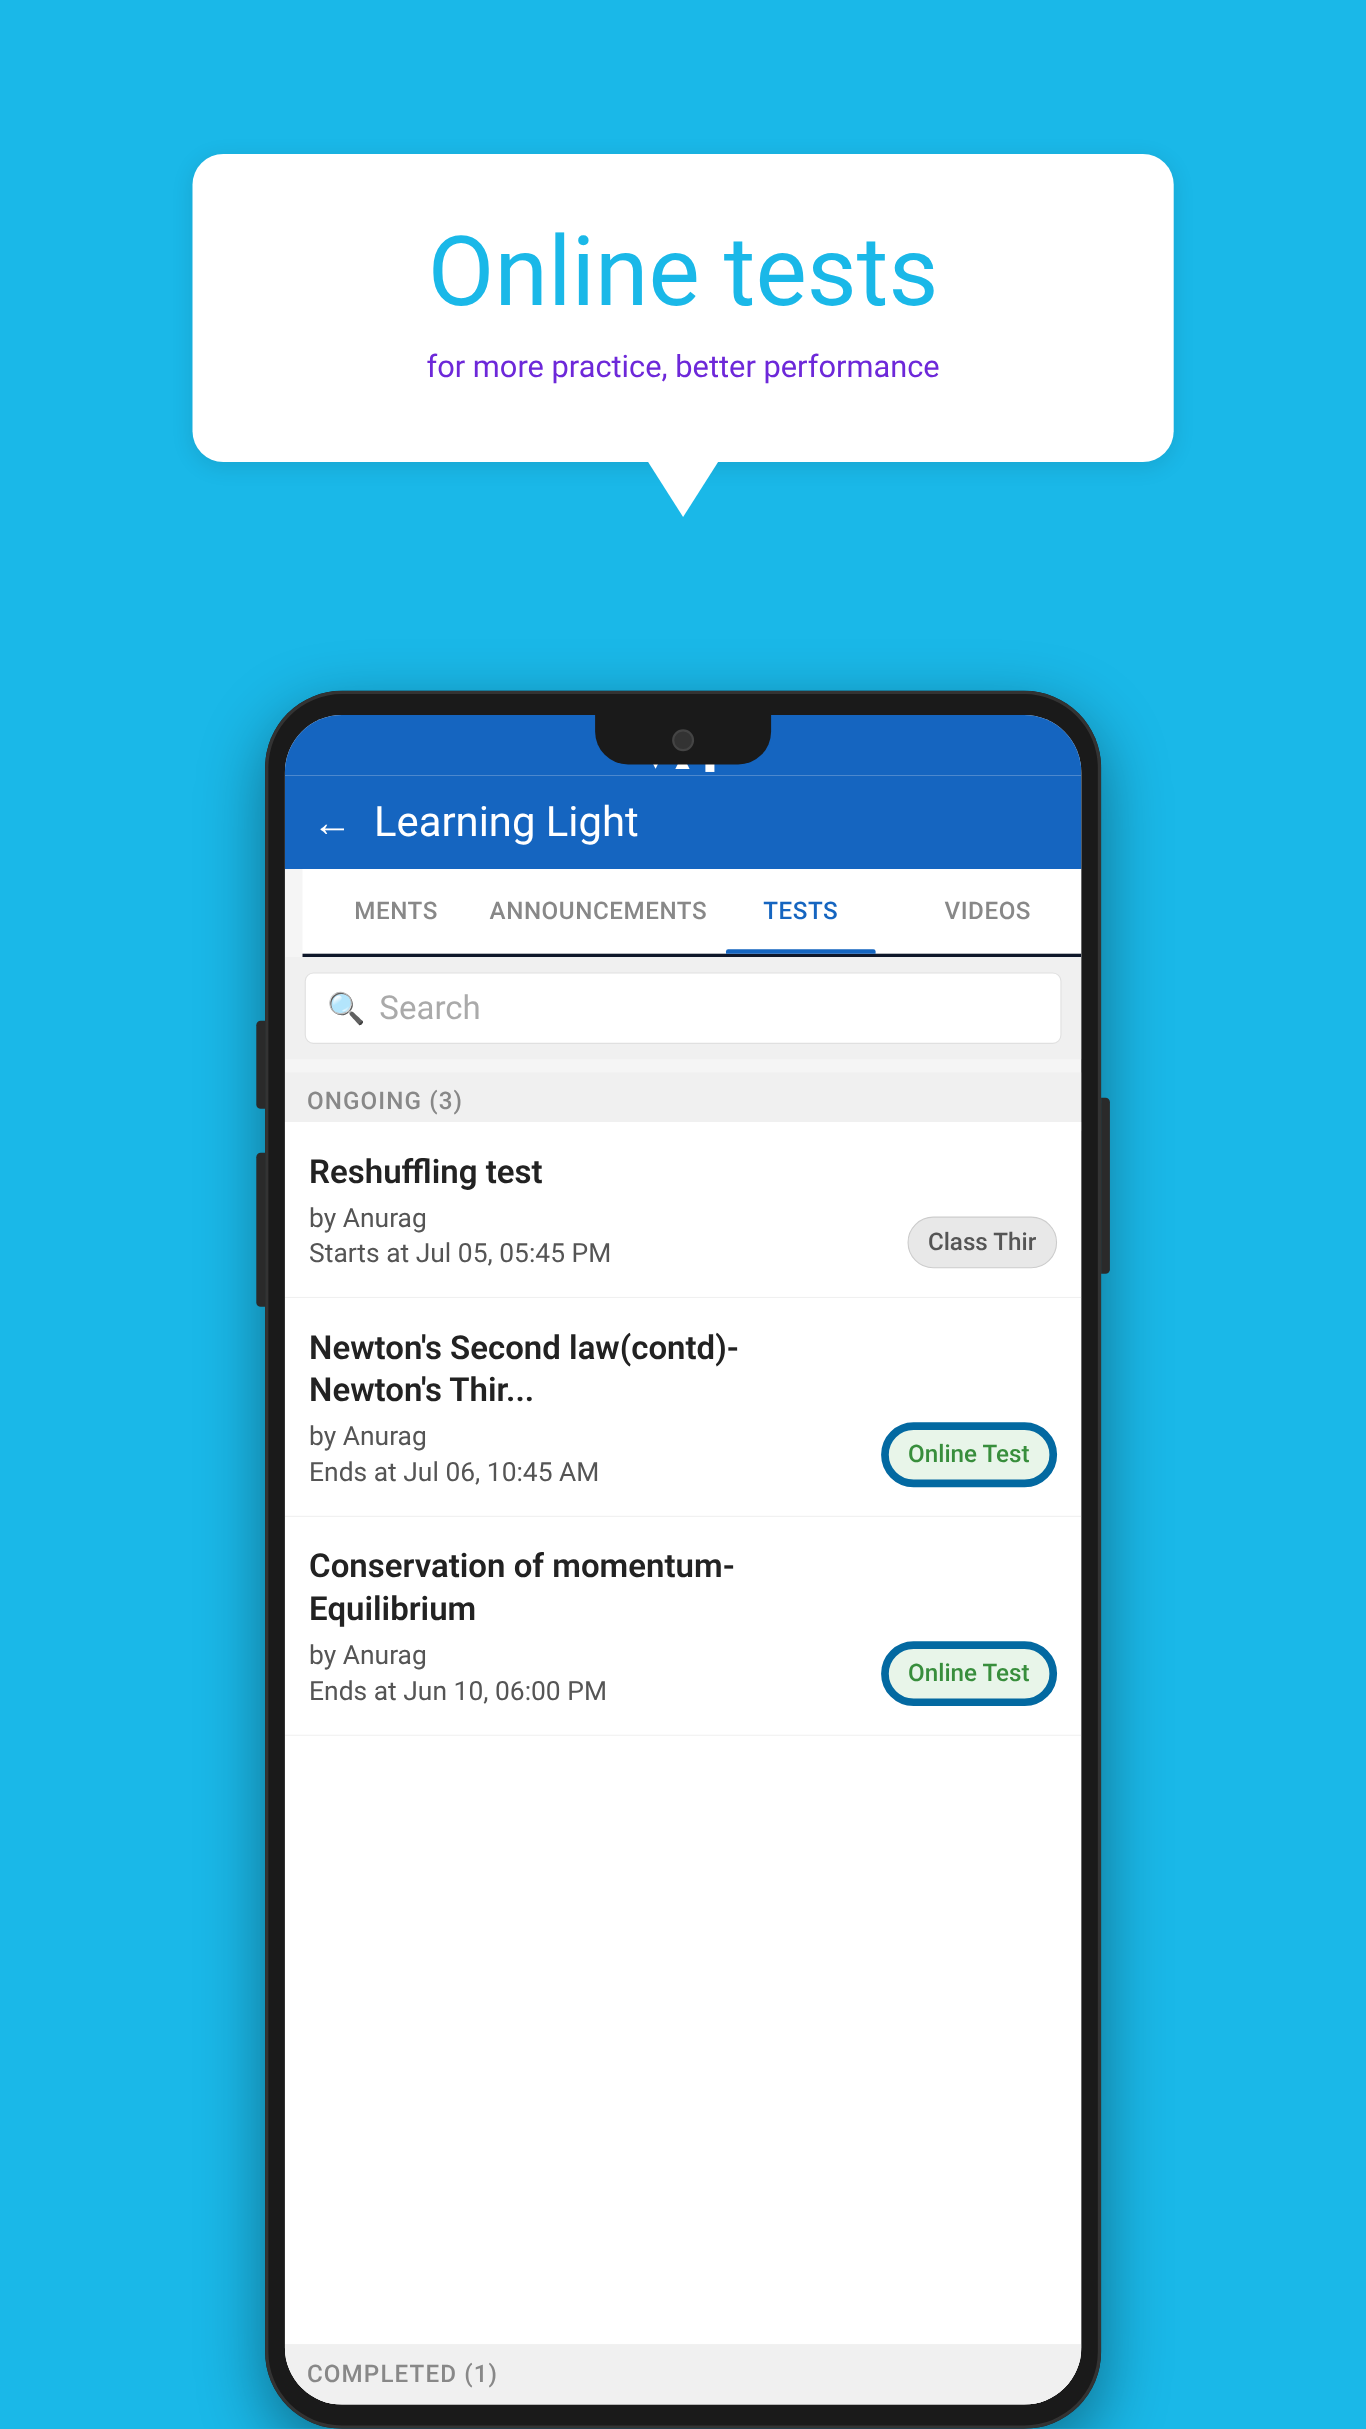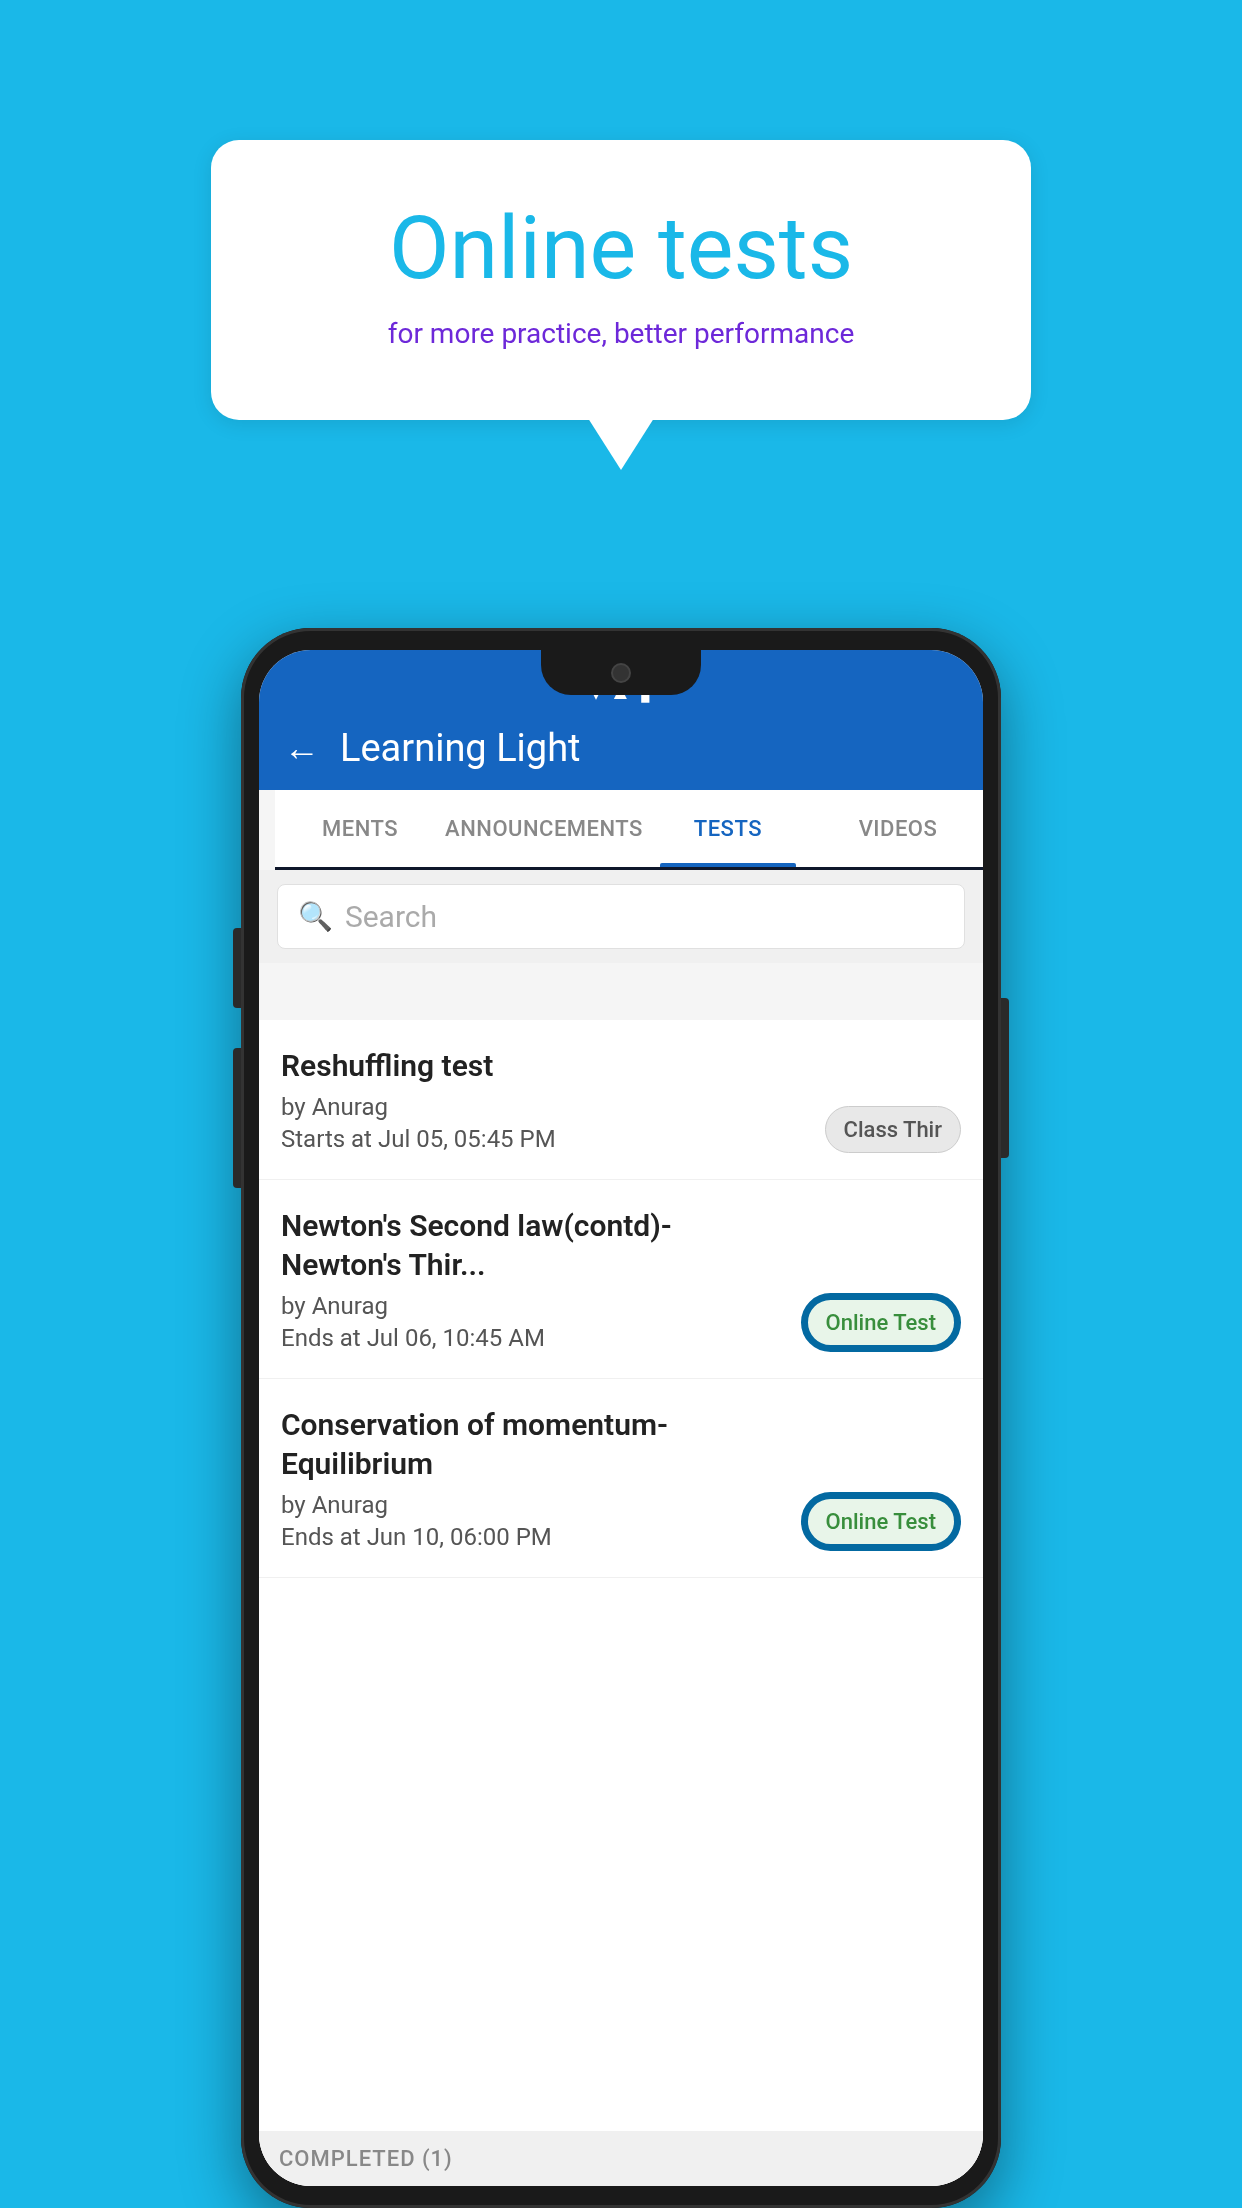--- a/index.html
+++ b/index.html
@@ -12,21 +12,21 @@
       overflow: hidden;
       position: relative;
     }
 
     
     .speech-bubble-container {
       position: absolute;
       top: 140px;
       left: 50%;
       transform: translateX(-50%);
-      width: 820px;
+      width: 892px;
     }
 
     .speech-bubble {
       background: white;
       border-radius: 28px;
       padding: 60px 80px 70px;
       text-align: center;
       position: relative;
       box-shadow: 0 4px 20px rgba(0,0,0,0.1);
     }
@@ -428,20 +428,23 @@
         </div>
       </div>
 
       <div class="search-bar">
         <div class="search-input-wrapper">
           <span class="search-icon-inner">🔍</span>
           <span class="search-placeholder">Search</span>
         </div>
       </div>
 
+      <div class="section-header">
+        <span class="section-label">ONGOING (3)</span>
+      </div>
 
       <div class="test-list">
 
         <div class="test-item">
           <div class="test-info">
             <div class="test-name">Reshuffling test</div>
             <div class="test-author">by Anurag</div>
             <div class="test-date">Starts at  Jul 05, 05:45 PM</div>
           </div>
           <div class="tag tag-class">Class Thir</div>

